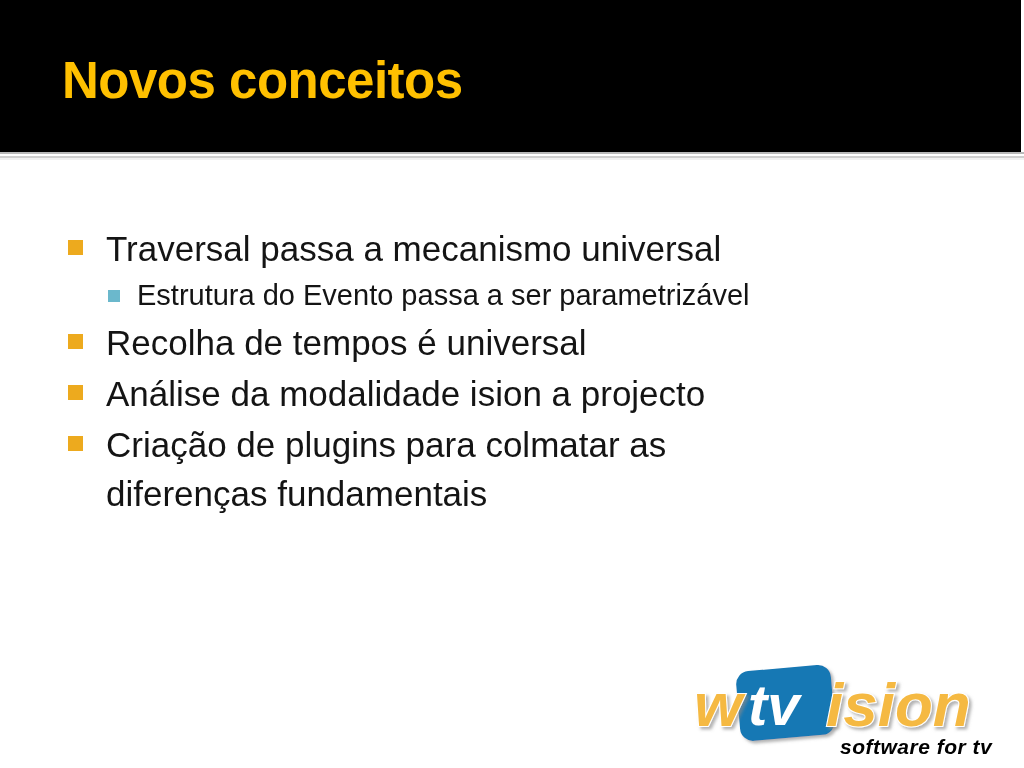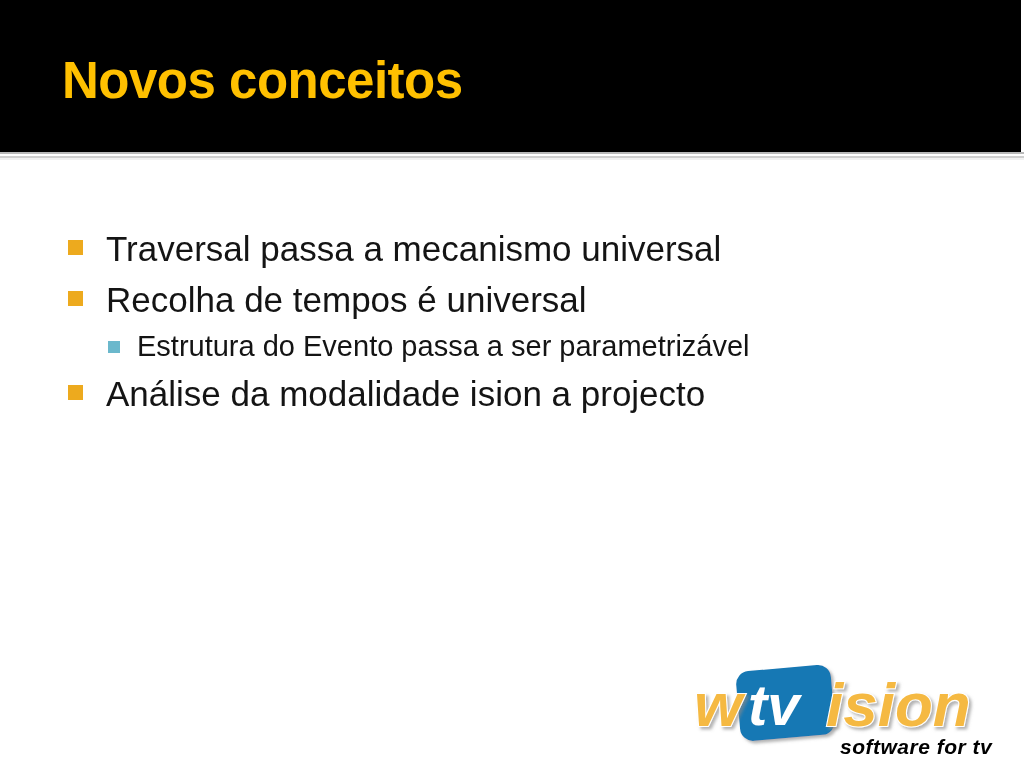--- a/index.html
+++ b/index.html
@@ -175,35 +175,39 @@
   </div>
 
   <div class="body-area">
     <ul class="bullet-list">
 
       <li class="bullet-item level-1">
         <span class="bullet-marker"></span>
         <span class="bullet-text">Traversal passa a mecanismo universal</span>
       </li>
 
+      <li class="bullet-item level-2">
+        <span class="bullet-marker"></span>
+        <span class="bullet-text">Estrutura do Evento passa a ser parametrizável</span>
+      </li>
+
       <li class="bullet-item level-1">
         <span class="bullet-marker"></span>
         <span class="bullet-text">Recolha de tempos é universal</span>
       </li>
 
-      <li class="bullet-item level-2">
-        <span class="bullet-marker"></span>
-        <span class="bullet-text">Estrutura do Evento passa a ser parametrizável</span>
-      </li>
-
       <li class="bullet-item level-1">
         <span class="bullet-marker"></span>
         <span class="bullet-text">Análise da modalidade ision a projecto</span>
       </li>
 
+      <li class="bullet-item level-1">
+        <span class="bullet-marker"></span>
+        <span class="bullet-text">Criação de plugins para colmatar as diferenças fundamentais</span>
+      </li>
 
     </ul>
   </div>
 
   <div class="logo">
     <svg width="330" height="100" viewBox="0 0 330 100" xmlns="http://www.w3.org/2000/svg">
       <defs>
         <filter id="softshadow" x="-20%" y="-20%" width="150%" height="150%">
           <feDropShadow dx="2.5" dy="2.5" stdDeviation="1.6" flood-color="#8a8a8a" flood-opacity="0.65"></feDropShadow>
         </filter>

